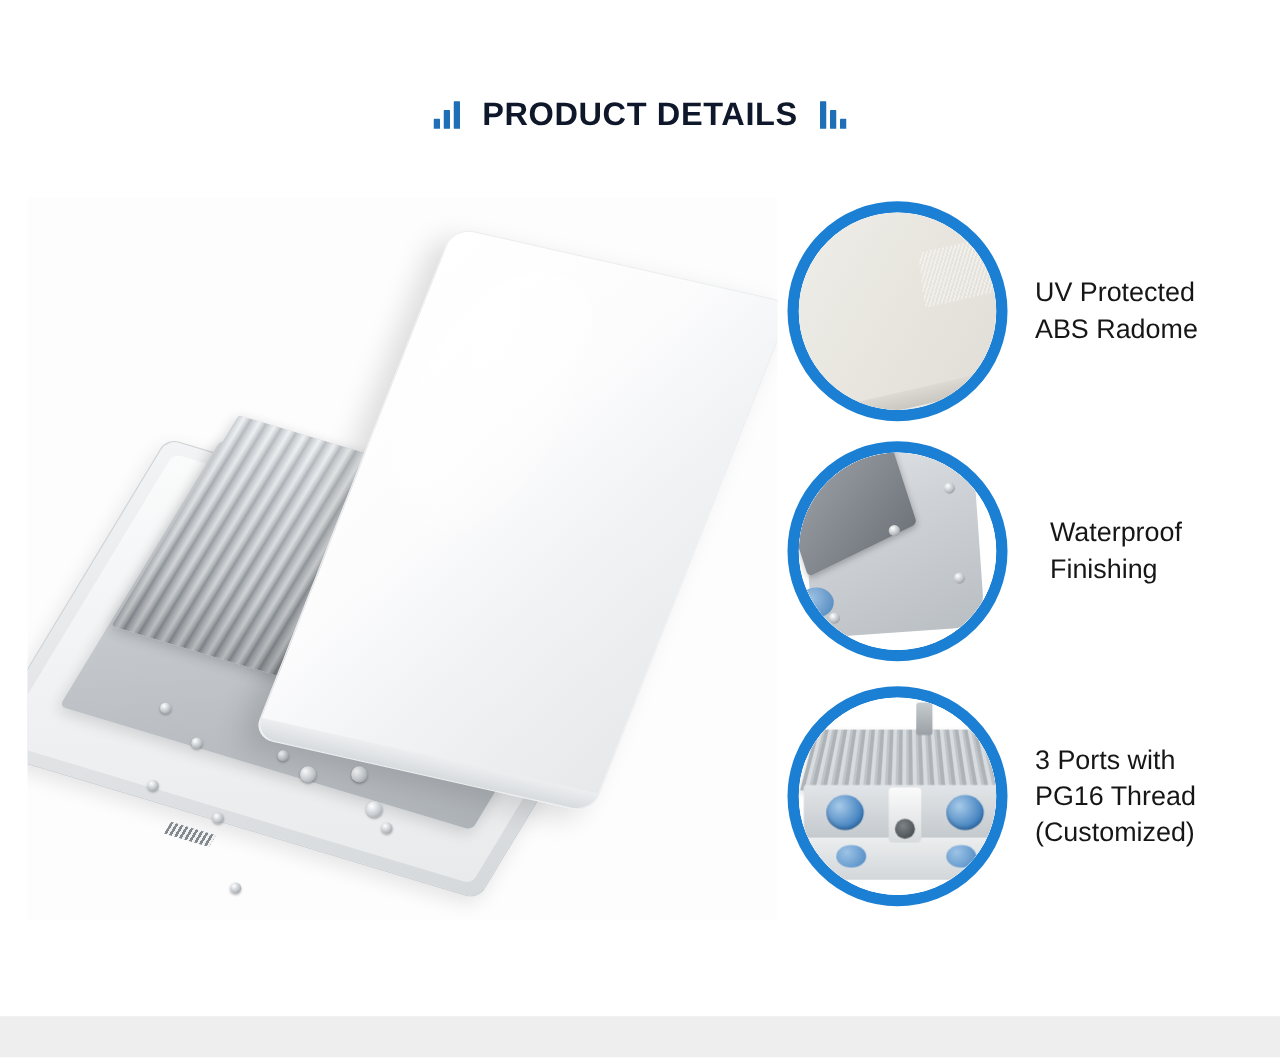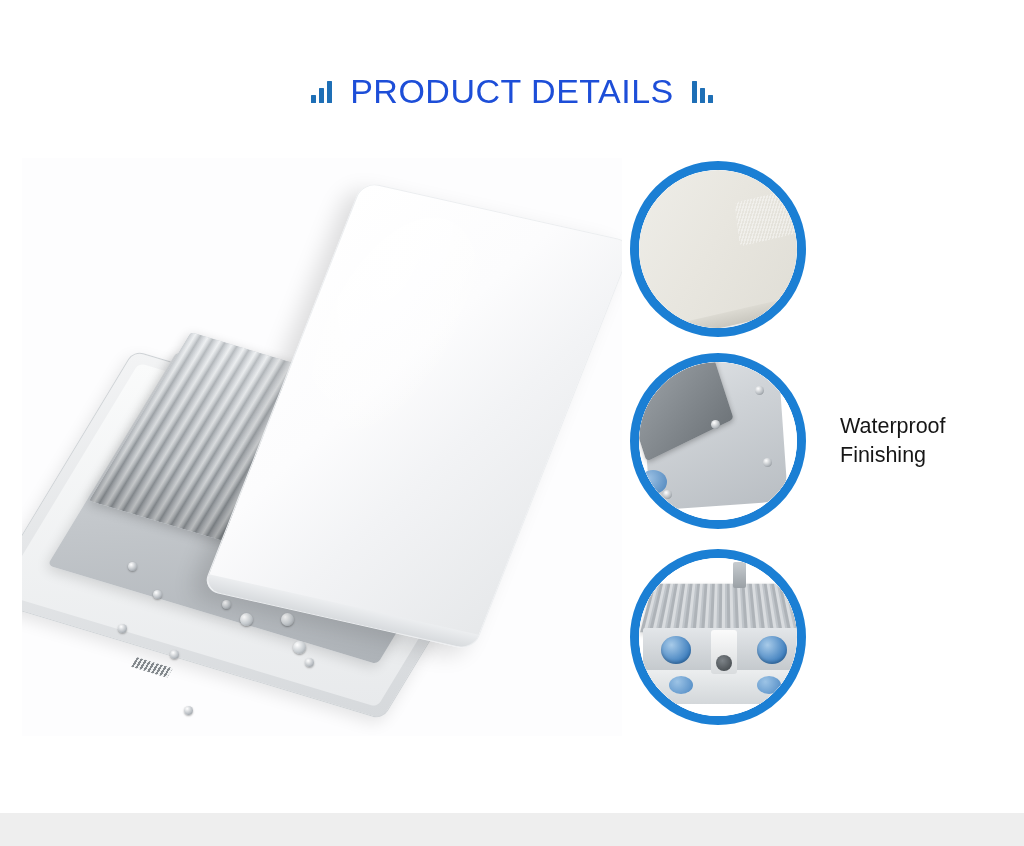--- a/index.html
+++ b/index.html
@@ -27,24 +27,24 @@
     left: 0;
     top: 62px;
     width: 1024px;
     height: 58px;
     display: flex;
     align-items: center;
     justify-content: center;
     gap: 18px;
   }
   .title-text {
-    font-size: 34px;
-    font-weight: normal;
+    font-size: 26px;
+    font-weight: bold;
     letter-spacing: 0.5px;
-    color: #1d4ed8;
+    color: #0f172a;
     line-height: 1;
     white-space: nowrap;
   }
   .bars {
     display: flex;
     align-items: flex-end;
     gap: 3px;
     height: 24px;
   }
   .bars .bar {
@@ -472,20 +472,22 @@
   <div class="features">
 
     <div class="feature feature-1">
       <div class="circle">
         <div class="circle-inner">
           <div class="thumb-radome">
             <div class="thumb-radome-edge"></div>
           </div>
         </div>
       </div>
+      <div class="feature-text">UV Protected
+ABS Radome</div>
     </div>
 
     <div class="feature feature-2">
       <div class="circle">
         <div class="circle-inner">
           <div class="thumb-wp">
             <div class="wp-body"></div>
             <div class="wp-port"></div>
             <div class="wp-port2"></div>
             <div class="wp-bracket"></div>
@@ -509,19 +511,22 @@
             <div class="pt-body"></div>
             <div class="pt-rail"></div>
             <span class="pt-blue" style="left:22px; top:78px;"></span>
             <span class="pt-blue" style="left:118px; top:78px;"></span>
             <div class="pt-white-conn"></div>
             <span class="pt-blue-sm" style="left:30px; top:118px;"></span>
             <span class="pt-blue-sm" style="left:118px; top:118px;"></span>
           </div>
         </div>
       </div>
+      <div class="feature-text">3 Ports with
+PG16 Thread
+(Customized)</div>
     </div>
 
   </div>
 
   <div class="footer-band"></div>
 
 </div>
 
 </body></html>

